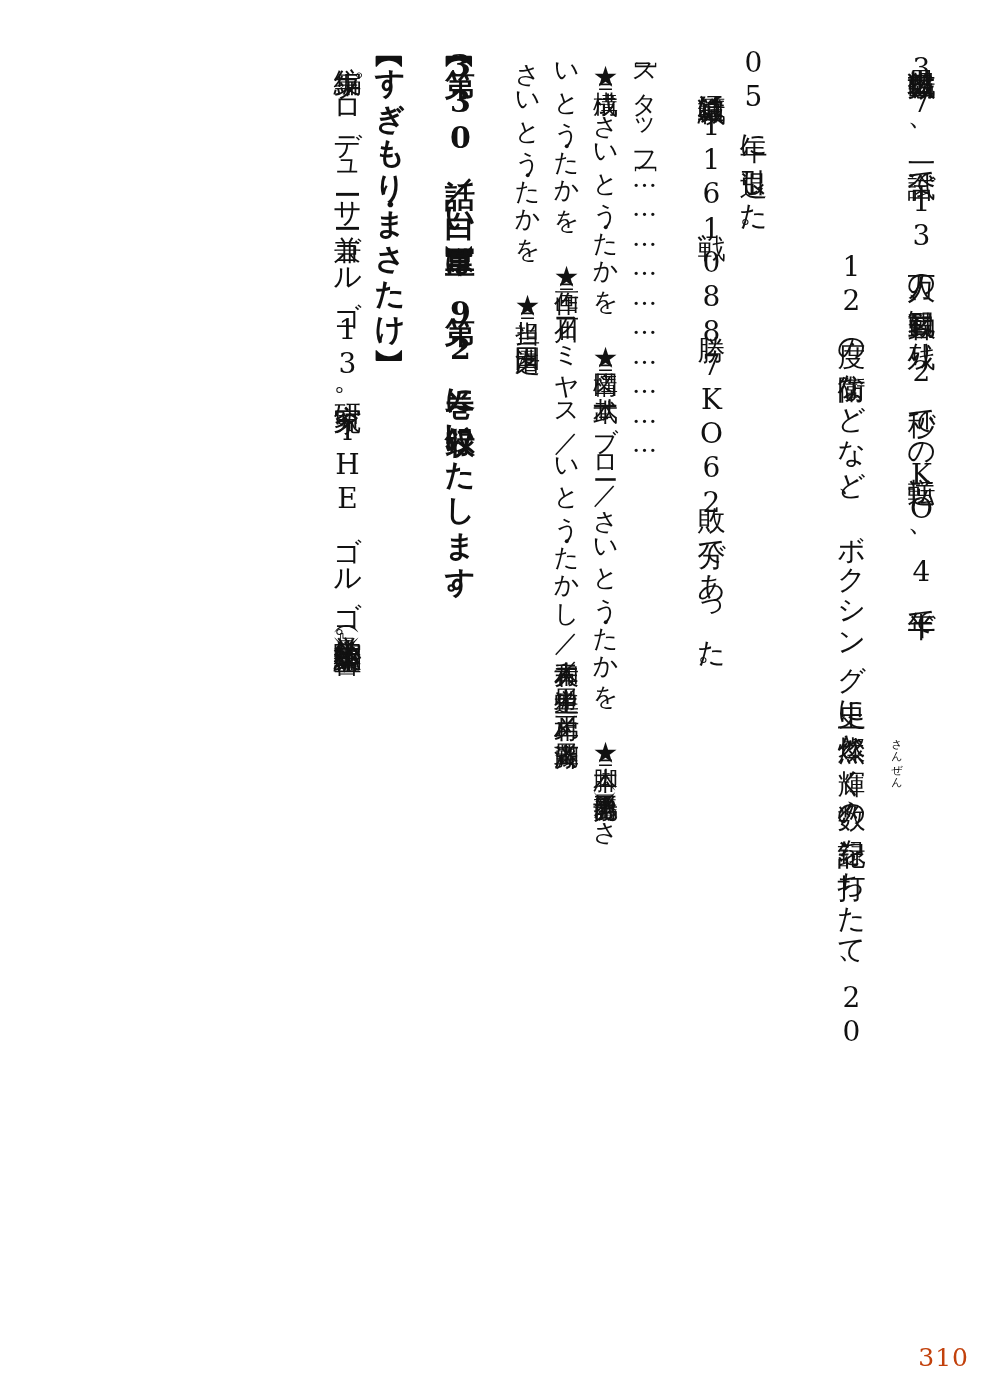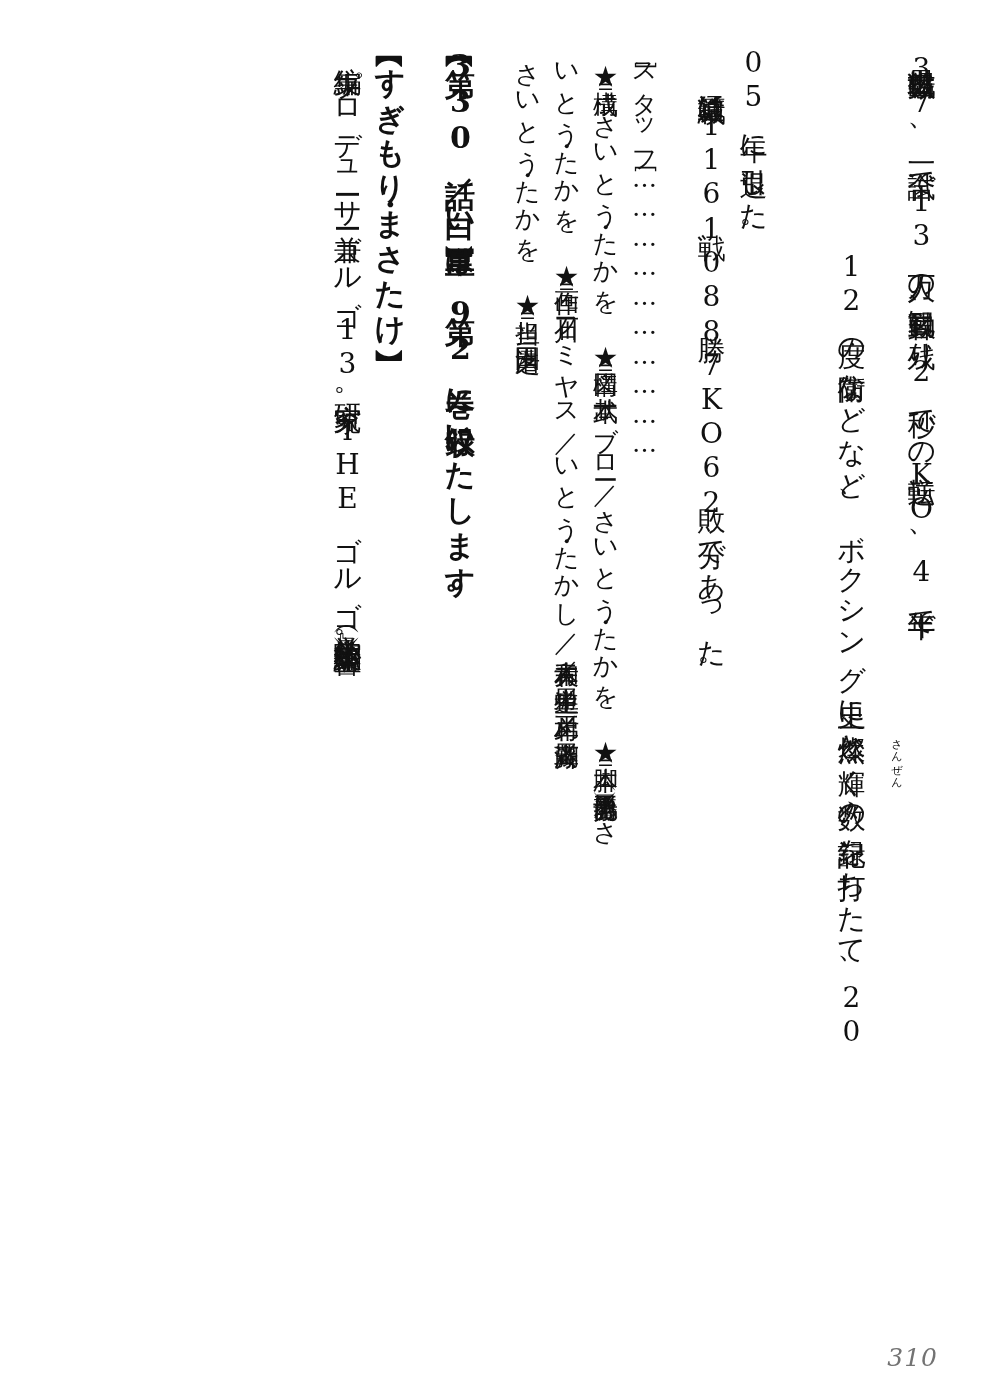--- a/index.html
+++ b/index.html
@@ -77,27 +77,26 @@
     position: absolute;
     font-size: 11px;
     letter-spacing: 0px;
     writing-mode: vertical-rl;
     text-orientation: upright;
     color: #111;
   }
 
   .page-number {
     position: absolute;
-    right: 56px;
+    right: 25px;
     bottom: 28px;
     font-size: 25px;
     font-family: "DejaVu Serif", "Liberation Serif", serif;
     letter-spacing: 1px;
-    color: #737373;
-    font-style: italic;
+    color: #c2410c;
   }
 
   .spacer-col {
     width: 26px;
     height: 1px;
   }
 </style>
 </head>
 <body>
 

